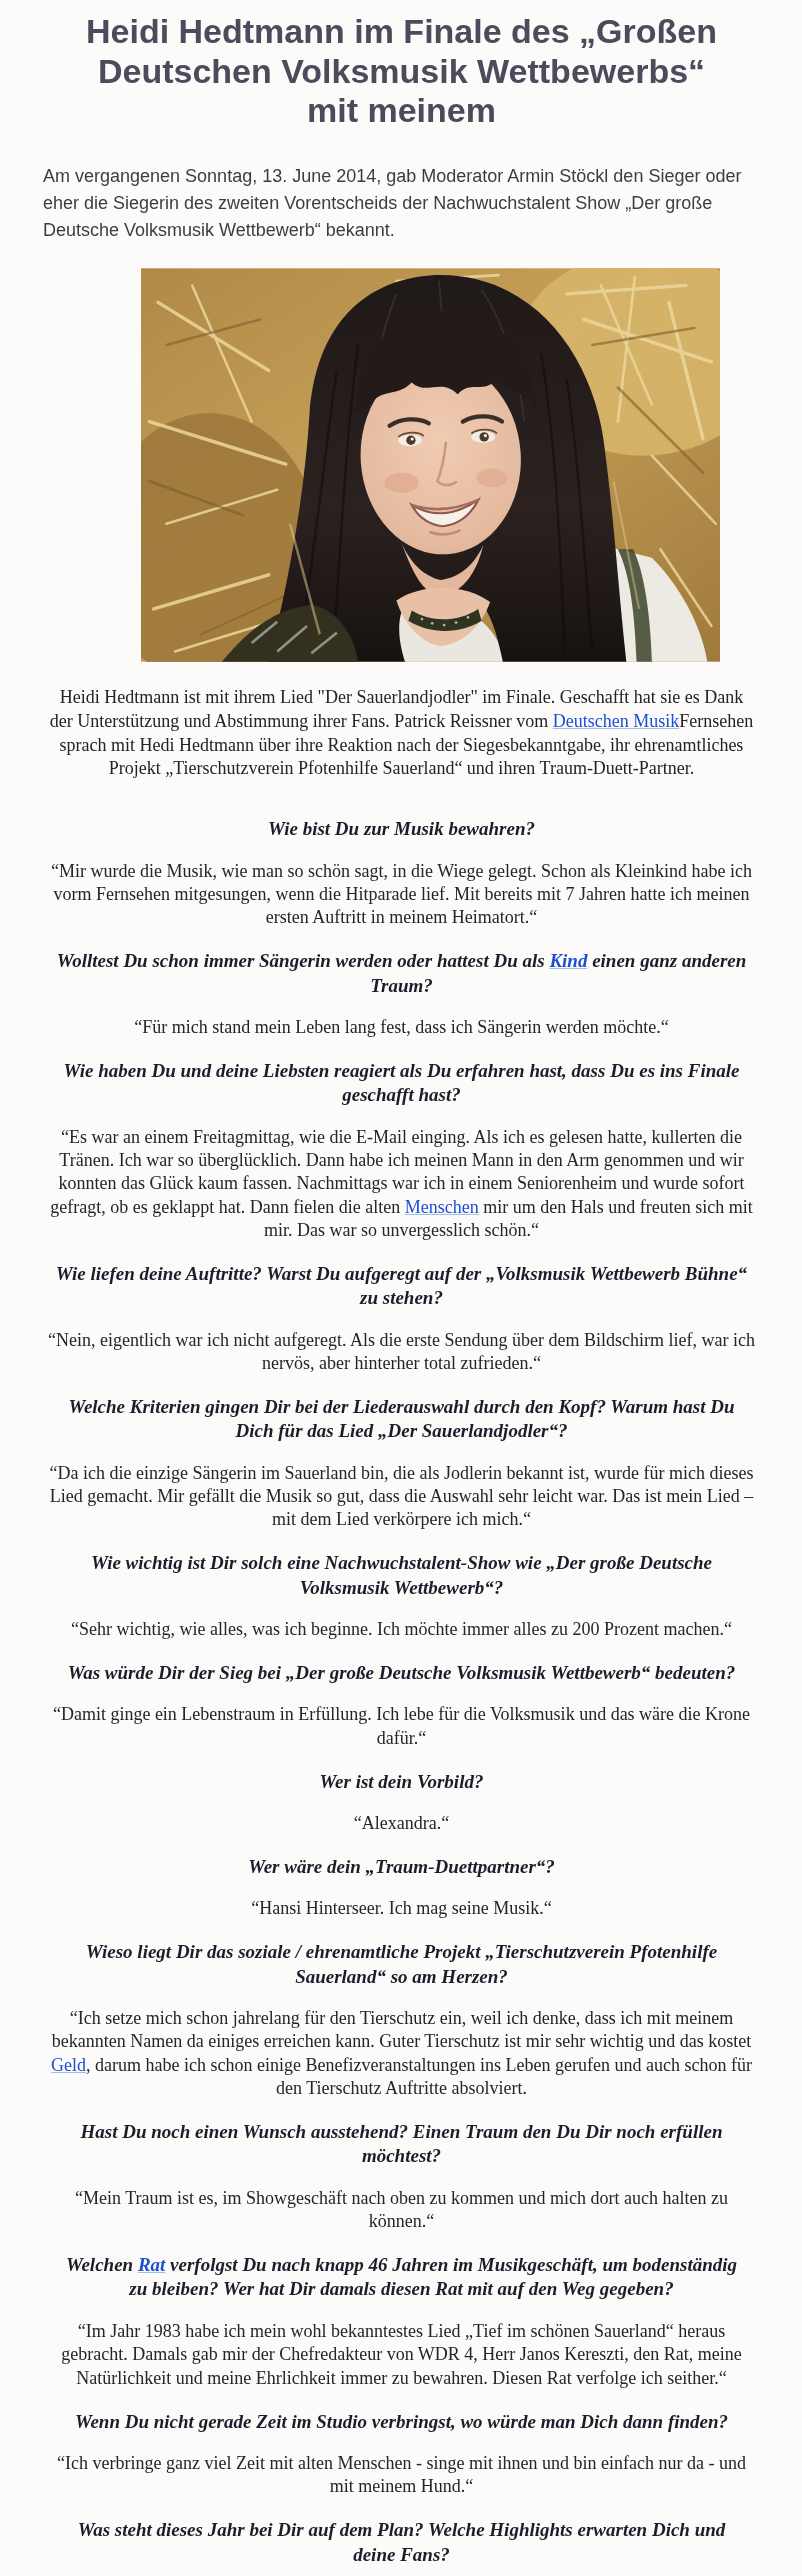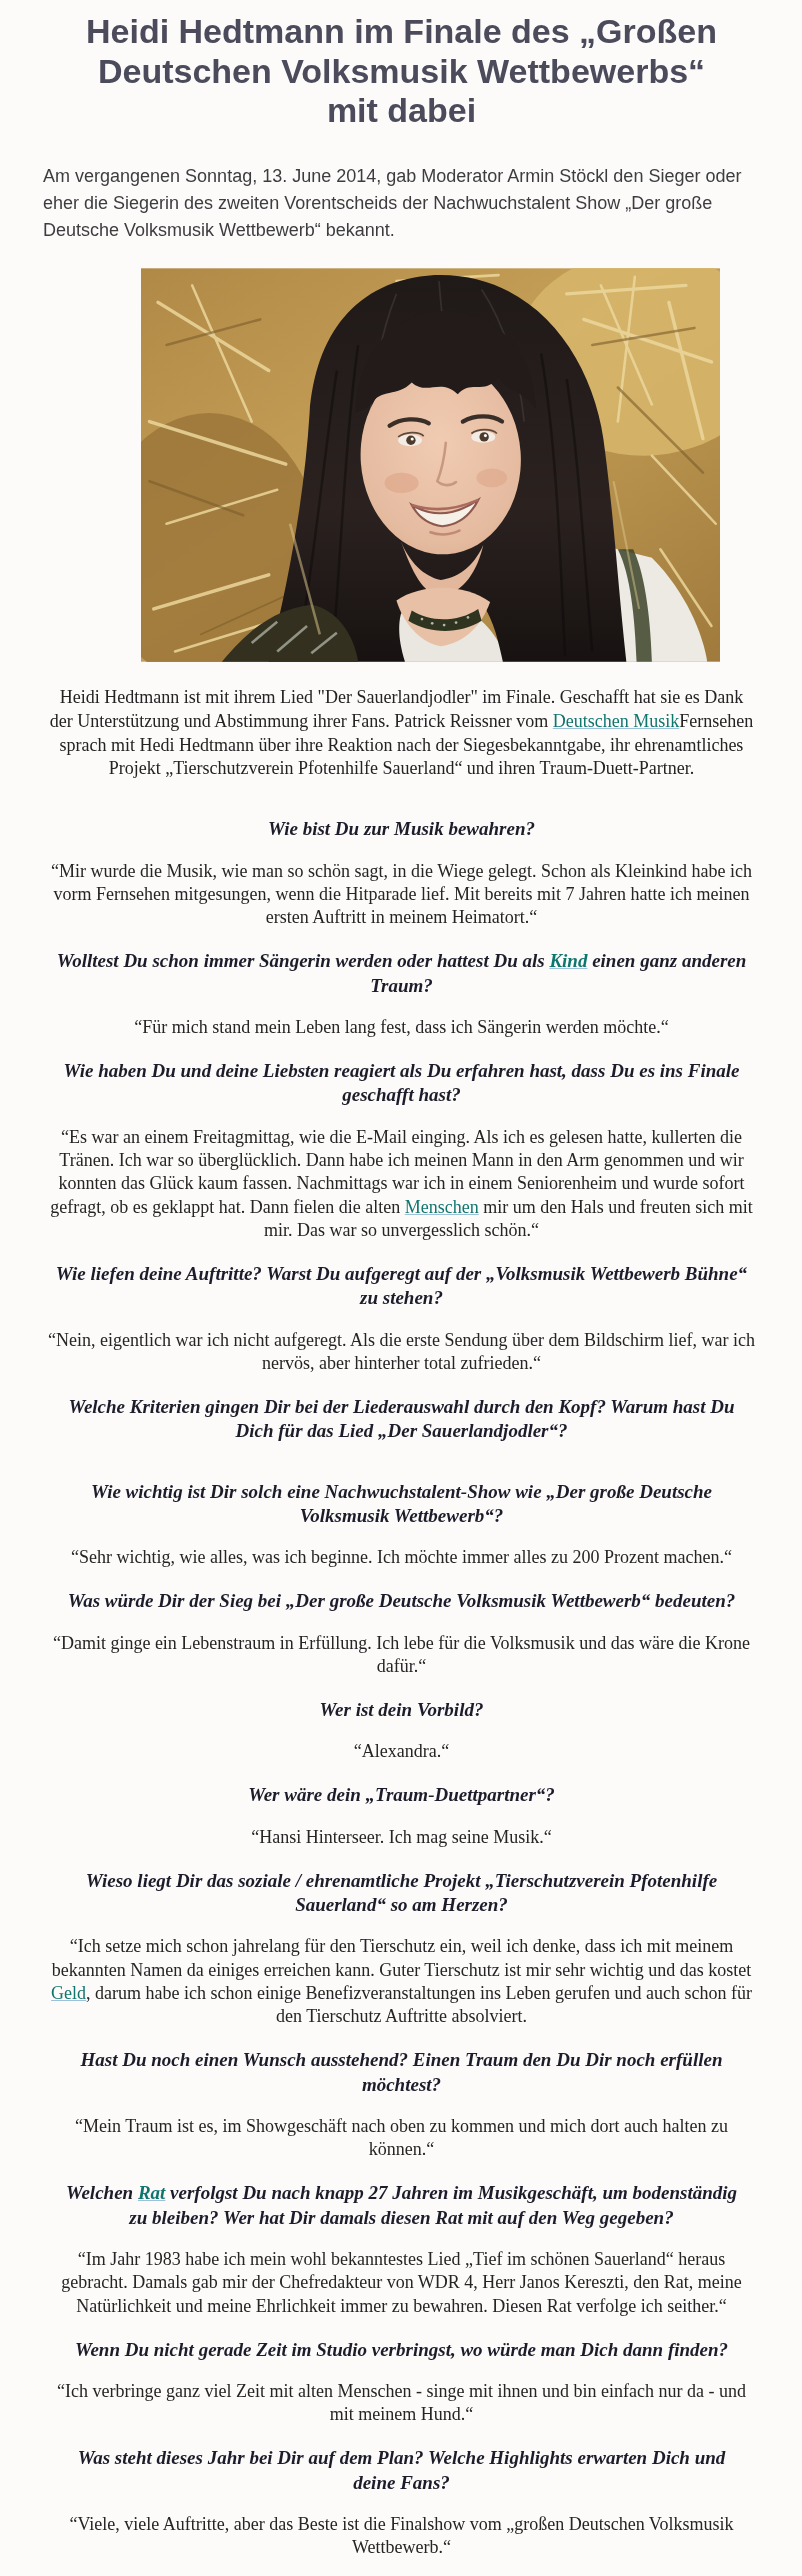--- a/index.html
+++ b/index.html
@@ -26,30 +26,30 @@
   .question{
     font-size:19px;line-height:1.28;font-weight:700;font-style:italic;
     color:#1d1c2a;text-align:center;margin:36px 55px 0;
   }
   .answer{
     font-size:18px;line-height:1.3;text-align:center;margin:17px 44px 0;color:#262424;
   }
   .question + .answer{margin-top:18px;}
   .answer + .question{margin-top:19.6px;}
   .inline-link{
-    color:#0f766e;text-decoration:underline;text-decoration-color:#9fc0da;
+    color:#1d4ed8;text-decoration:underline;text-decoration-color:#9fc0da;
     cursor:pointer;
   }
 </style>
 </head>
 <body>
 
 <div class="page">
 
-  <h1 class="title">Heidi Hedtmann im Finale des „Großen Deutschen Volksmusik Wettbewerbs“ mit dabei</h1>
+  <h1 class="title">Heidi Hedtmann im Finale des „Großen Deutschen Volksmusik Wettbewerbs“ mit meinem</h1>
 
   <p class="intro">Am vergangenen Sonntag, 13. June 2014, gab Moderator Armin Stöckl den Sieger oder eher die Siegerin des zweiten Vorentscheids der Nachwuchstalent Show „Der große Deutsche Volksmusik Wettbewerb“ bekannt.</p>
 
   <div class="photo">
     <svg width="579" height="394" viewBox="0 0 680 462" xmlns="http://www.w3.org/2000/svg">
       <defs>
         <linearGradient id="hay" x1="0" y1="0" x2="1" y2="1">
           <stop offset="0" stop-color="#b18947"></stop>
           <stop offset="0.45" stop-color="#c5a057"></stop>
           <stop offset="1" stop-color="#a07a3c"></stop>
@@ -165,33 +165,34 @@
   <div id="interview">
       <p class="question"><span>Wie bist Du zur Musik bewahren?</span></p>
       <p class="answer"><span>“Mir wurde die Musik, wie man so schön sagt, in die Wiege gelegt. Schon als Kleinkind habe ich vorm Fernsehen mitgesungen, wenn die Hitparade lief. Mit bereits mit 7 Jahren hatte ich meinen ersten Auftritt in meinem Heimatort.“</span></p>
       <p class="question"><span>Wolltest Du schon immer Sängerin werden oder hattest Du als </span><a href="#" class="inline-link">Kind</a><span> einen ganz anderen Traum?</span></p>
       <p class="answer"><span>“Für mich stand mein Leben lang fest, dass ich Sängerin werden möchte.“</span></p>
       <p class="question"><span>Wie haben Du und deine Liebsten reagiert als Du erfahren hast, dass Du es ins Finale geschafft hast?</span></p>
       <p class="answer"><span>“Es war an einem Freitagmittag, wie die E-Mail einging.  Als ich es gelesen hatte, kullerten die Tränen.  Ich war so überglücklich. Dann habe ich meinen Mann in den Arm genommen und wir konnten das Glück kaum fassen. Nachmittags war ich in einem Seniorenheim und wurde sofort gefragt, ob es geklappt hat. Dann fielen die alten </span><a href="#" class="inline-link">Menschen</a><span> mir um den Hals und freuten sich mit mir. Das war so unvergesslich schön.“</span></p>
       <p class="question"><span>Wie liefen deine Auftritte? Warst Du aufgeregt auf der „Volksmusik Wettbewerb Bühne“ zu stehen?</span></p>
       <p class="answer"><span>“Nein, eigentlich war ich nicht aufgeregt. Als die erste Sendung über dem Bildschirm lief, war ich nervös, aber hinterher total zufrieden.“</span></p>
       <p class="question"><span>Welche Kriterien gingen Dir bei der Liederauswahl durch den Kopf? Warum hast Du Dich für das Lied „Der Sauerlandjodler“?</span></p>
+      <p class="answer"><span>“Da ich die einzige Sängerin im Sauerland bin, die als Jodlerin bekannt ist, wurde für mich dieses Lied gemacht. Mir gefällt die Musik so gut, dass die Auswahl sehr leicht war. Das ist mein Lied – mit dem Lied verkörpere ich mich.“</span></p>
       <p class="question"><span>Wie wichtig ist Dir solch eine Nachwuchstalent-Show wie „Der große Deutsche Volksmusik Wettbewerb“?</span></p>
       <p class="answer"><span>“Sehr wichtig, wie alles, was ich beginne. Ich möchte immer alles zu 200 Prozent machen.“</span></p>
       <p class="question"><span>Was würde Dir der Sieg bei „Der große Deutsche Volksmusik Wettbewerb“ bedeuten?</span></p>
       <p class="answer"><span>“Damit ginge ein Lebenstraum in Erfüllung. Ich lebe für die Volksmusik und das wäre die Krone dafür.“</span></p>
       <p class="question"><span>Wer ist dein Vorbild?</span></p>
       <p class="answer"><span>“Alexandra.“</span></p>
       <p class="question"><span>Wer wäre dein „Traum-Duettpartner“?</span></p>
       <p class="answer"><span>“Hansi Hinterseer. Ich mag seine Musik.“</span></p>
       <p class="question"><span>Wieso liegt Dir das soziale / ehrenamtliche Projekt „Tierschutzverein Pfotenhilfe Sauerland“ so am Herzen?</span></p>
       <p class="answer"><span>“Ich setze mich schon jahrelang für den Tierschutz ein, weil ich denke, dass ich mit meinem bekannten Namen da einiges erreichen kann. Guter Tierschutz  ist mir sehr wichtig und das kostet </span><a href="#" class="inline-link">Geld</a><span>, darum habe ich schon einige Benefizveranstaltungen ins Leben gerufen und auch schon für den Tierschutz Auftritte absolviert.</span></p>
       <p class="question"><span>Hast Du noch einen Wunsch ausstehend? Einen Traum den Du Dir noch erfüllen möchtest?</span></p>
       <p class="answer"><span>“Mein Traum ist es, im Showgeschäft nach oben zu kommen und mich dort auch halten zu können.“</span></p>
-      <p class="question"><span>Welchen </span><a href="#" class="inline-link">Rat</a><span> verfolgst Du nach knapp 27 Jahren im Musikgeschäft, um bodenständig zu bleiben? Wer hat Dir damals diesen Rat mit auf den Weg gegeben?</span></p>
+      <p class="question"><span>Welchen </span><a href="#" class="inline-link">Rat</a><span> verfolgst Du nach knapp 46 Jahren im Musikgeschäft, um bodenständig zu bleiben? Wer hat Dir damals diesen Rat mit auf den Weg gegeben?</span></p>
       <p class="answer"><span>“Im Jahr 1983 habe ich mein wohl bekanntestes Lied „Tief im schönen Sauerland“ heraus gebracht. Damals gab mir der Chefredakteur von WDR 4, Herr Janos Kereszti, den Rat, meine Natürlichkeit und meine Ehrlichkeit immer zu bewahren. Diesen Rat verfolge ich seither.“</span></p>
       <p class="question"><span>Wenn Du nicht gerade Zeit im Studio verbringst, wo würde man Dich dann finden?</span></p>
       <p class="answer"><span>“Ich verbringe ganz viel Zeit mit alten Menschen - singe mit ihnen und bin einfach nur da - und mit meinem Hund.“</span></p>
       <p class="question"><span>Was steht dieses Jahr bei Dir auf dem Plan? Welche Highlights erwarten Dich und deine Fans?</span></p>
       <p class="answer"><span>“Viele, viele Auftritte, aber das Beste ist die Finalshow vom „großen Deutschen Volksmusik Wettbewerb.“</span></p>
     </div>
 
 </div>
 
 

